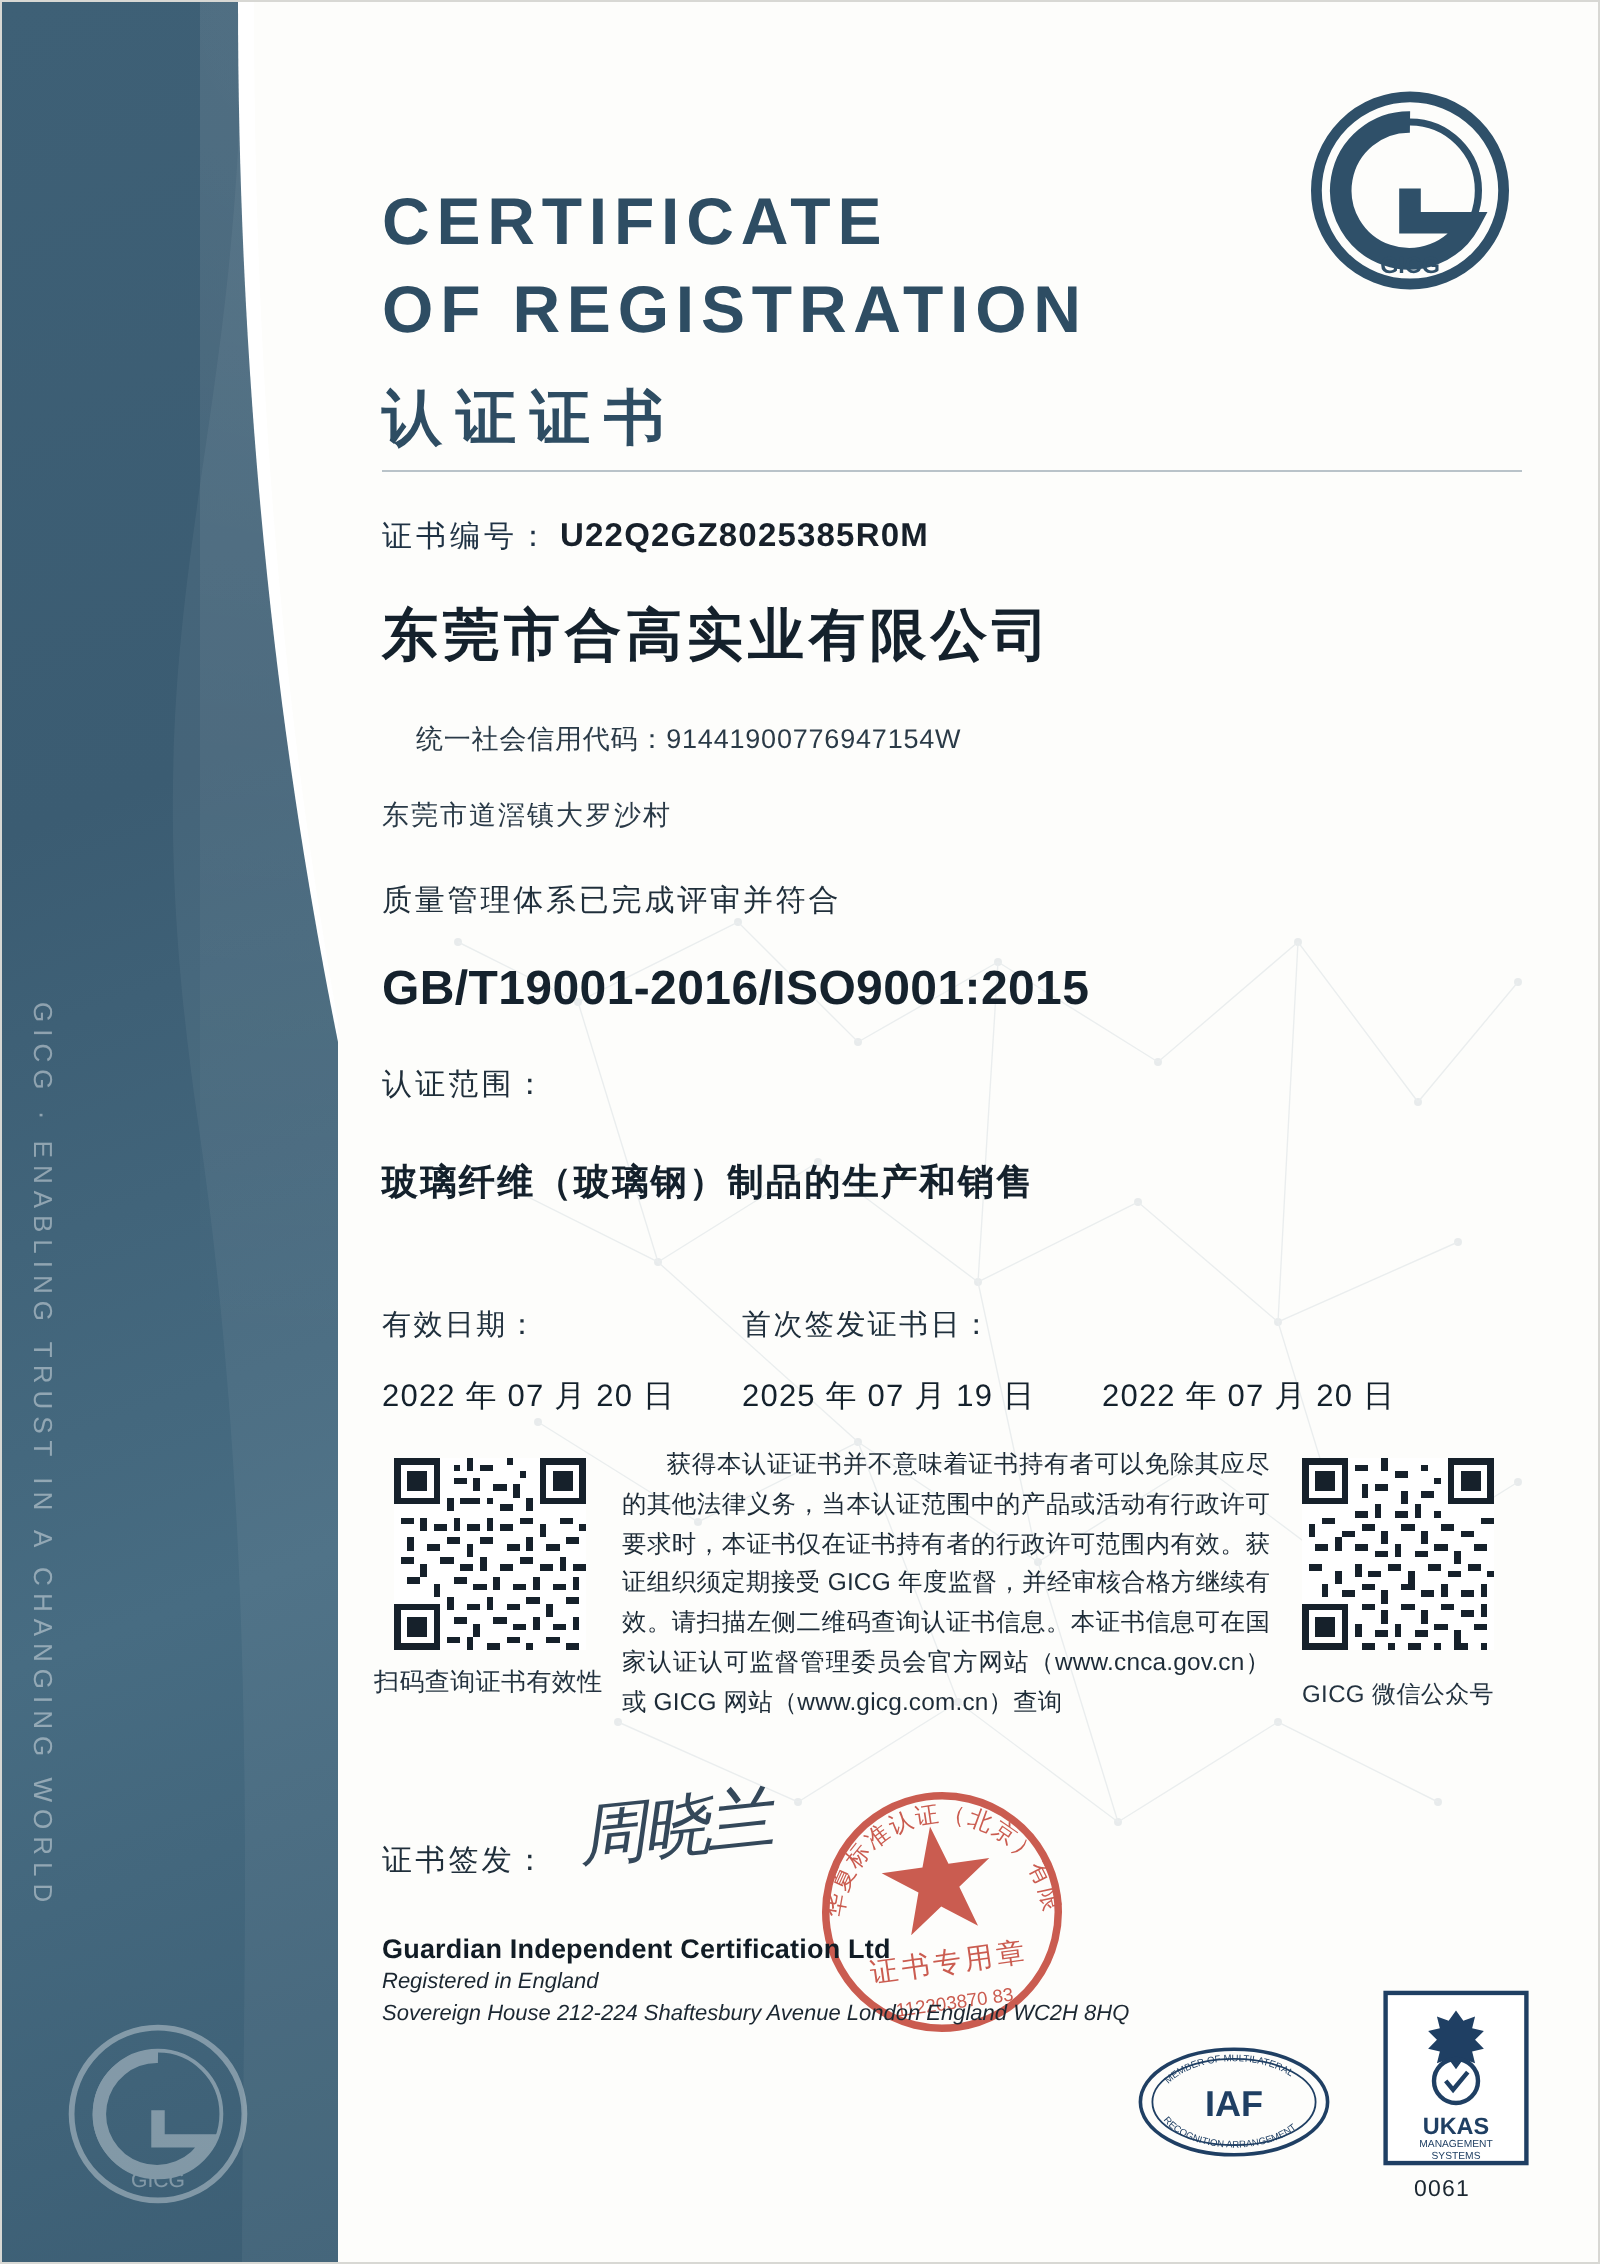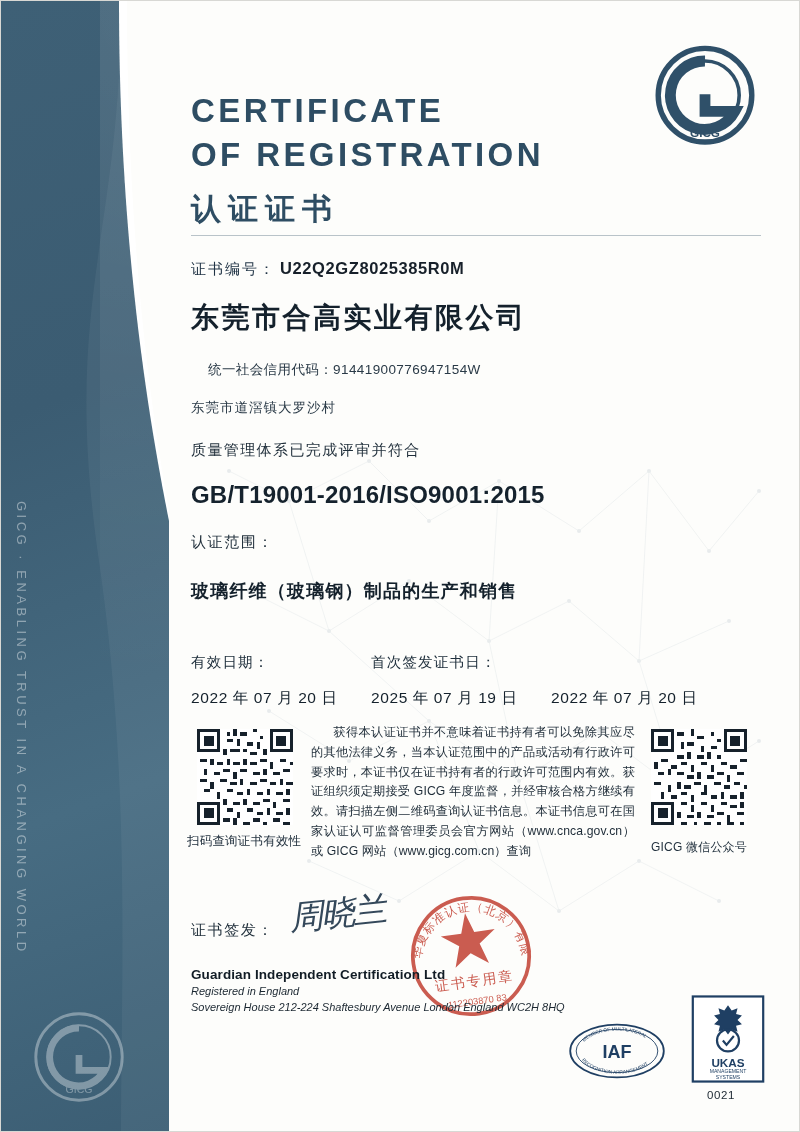--- a/index.html
+++ b/index.html
@@ -480,15 +480,15 @@
   <svg class="ukas" viewBox="0 0 100 120">
     <rect x="2" y="2" width="96" height="116" fill="#ffffff" stroke="#1f3f63" stroke-width="3"></rect>
     <path d="M50 14 l5 7 8-3 -2 8 8 2 -6 6 6 6 -8 2 2 8 -8 -3 -5 7 -5 -7 -8 3 2 -8 -8 -2 6 -6 -6 -6 8 -2 -2 -8 8 3 Z" fill="#1f3f63"></path>
     <circle cx="50" cy="62" r="15" fill="none" stroke="#1f3f63" stroke-width="3"></circle>
     <path d="M43 62 l5 6 10 -12" fill="none" stroke="#1f3f63" stroke-width="3"></path>
     <text x="50" y="98" font-size="16" font-weight="bold" fill="#1f3f63" text-anchor="middle" font-family="Liberation Sans, sans-serif">UKAS</text>
     <text x="50" y="107" font-size="7" fill="#1f3f63" text-anchor="middle" font-family="Liberation Sans, sans-serif">MANAGEMENT</text>
     <text x="50" y="115" font-size="7" fill="#1f3f63" text-anchor="middle" font-family="Liberation Sans, sans-serif">SYSTEMS</text>
   </svg>
 
-  <div class="num0045">0021</div>
+  <div class="num0045">0061</div>
 
 </div>
 
 </body></html>

